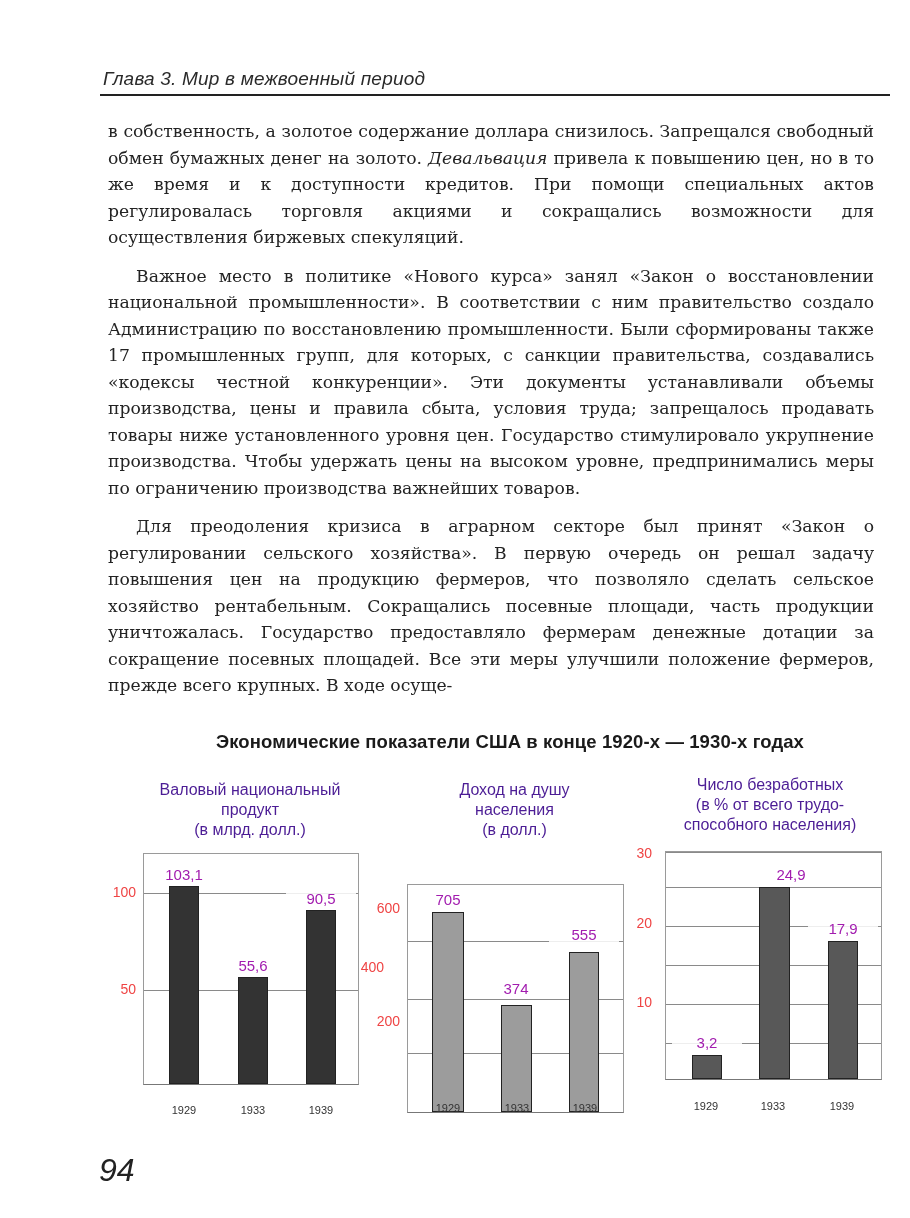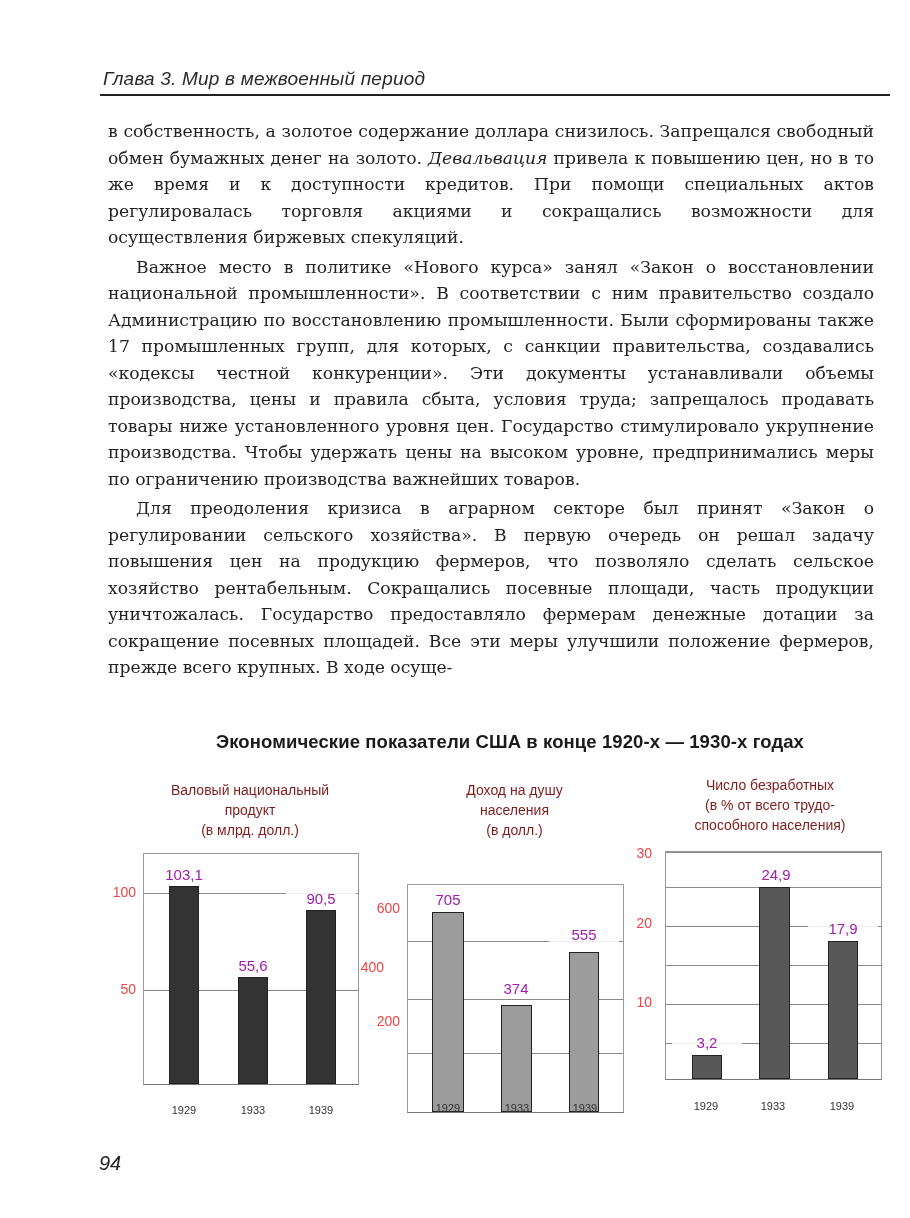--- a/index.html
+++ b/index.html
@@ -15,52 +15,52 @@
     .head-rule {
       position: absolute; left: 100px; top: 94px; width: 790px; height: 2px; background: #222;
     }
     .body-text {
       position: absolute; left: 108px; top: 118px; width: 766px;
       font-family: "DejaVu Serif", serif; font-size: 17.2px; line-height: 26.5px;
       color: #232323; text-align: justify;
     }
     .body-text p { margin: 0; text-indent: 28px; hyphens: manual; }
     .body-text p.first { text-indent: 0; }
-    .body-text p + p { margin-top: 3px; }
+    .body-text p + p { margin-top: 12px; }
     .body-text em { font-style: italic; }
 
     .fig-title {
       position: absolute; left: 100px; top: 731px; width: 820px; text-align: center;
       font-family: "Liberation Sans", sans-serif; font-weight: bold; font-size: 18.5px; color: #1a1a1a;
       letter-spacing: 0.1px;
     }
     .chart-caption {
       position: absolute; text-align: center;
-      font-family: "Liberation Sans", sans-serif; font-size: 14px; line-height: 20px; color: #7f1d1d;
+      font-family: "Liberation Sans", sans-serif; font-size: 16px; line-height: 20px; color: #4c1d95;
     }
     .chart-frame {
       position: absolute; border: 1px solid #9a9a9a; border-bottom: 1px solid #777; background: #fff;
     }
     .gridline { position: absolute; left: 0; right: 0; height: 1px; background: #8a8a8a; }
     .ytick {
       position: absolute; font-family: "Liberation Sans", sans-serif; font-size: 14px; color: #ef4444;
       text-align: right; width: 40px;
     }
     .bar { position: absolute; bottom: 0; border: 1px solid #222; box-sizing: border-box; }
     .bar-label {
       position: absolute; font-family: "Liberation Sans", sans-serif; font-size: 15px; color: #a21caf;
       width: 70px; text-align: center; background: rgba(255,255,255,0.85);
     }
     .xtick {
       position: absolute; font-family: "Liberation Sans", sans-serif; font-size: 11px; color: #333;
       width: 60px; text-align: center;
     }
     .page-number {
       position: absolute; left: 99px; top: 1152px;
-      font-family: "Liberation Sans", sans-serif; font-style: italic; font-size: 20px; color: #222;
+      font-family: "Liberation Sans", sans-serif; font-style: italic; font-size: 32px; color: #222;
     }
   </style>
 </head>
 <body>
 
 <div class="running-head">Глава 3. Мир в межвоенный период</div>
 <div class="head-rule"></div>
 
 <div class="body-text">
   <p class="first"><span>в собственность, а золотое содержание доллара снизилось. Запрещался свободный обмен бумажных денег на золото. </span><em>Девальвация</em><span> привела к повышению цен, но в то же время и к доступности кредитов. При помощи специальных актов регулировалась торговля акциями и сокращались возможности для осуществления биржевых спекуляций.</span></p>
@@ -131,21 +131,21 @@
     <div class="gridline" style="top:0px;"></div>
     <div class="gridline" style="top:35px;"></div>
     <div class="gridline" style="top:74px;"></div>
     <div class="gridline" style="top:113px;"></div>
     <div class="gridline" style="top:152px;"></div>
     <div class="gridline" style="top:191px;"></div>
     <div class="bar" style="left:26px; width:30px; height:24px; background:#585858;"></div>
     <div class="bar" style="left:93px; width:31px; height:192px; background:#585858;"></div>
     <div class="bar" style="left:162px; width:30px; height:138px; background:#585858;"></div>
     <div class="bar-label" style="left:6px; top:182px;">3,2</div>
-    <div class="bar-label" style="left:75px; top:14px;">24,9</div>
+    <div class="bar-label" style="left:90px; top:14px;">24,9</div>
     <div class="bar-label" style="left:142px; top:68px;">17,9</div>
   </div>
   <div class="xtick" style="left:676px; top:1100px;">1929</div>
   <div class="xtick" style="left:743px; top:1100px;">1933</div>
   <div class="xtick" style="left:812px; top:1100px;">1939</div>
 </div>
 
 <div class="page-number">94</div>
 
 </body></html>

